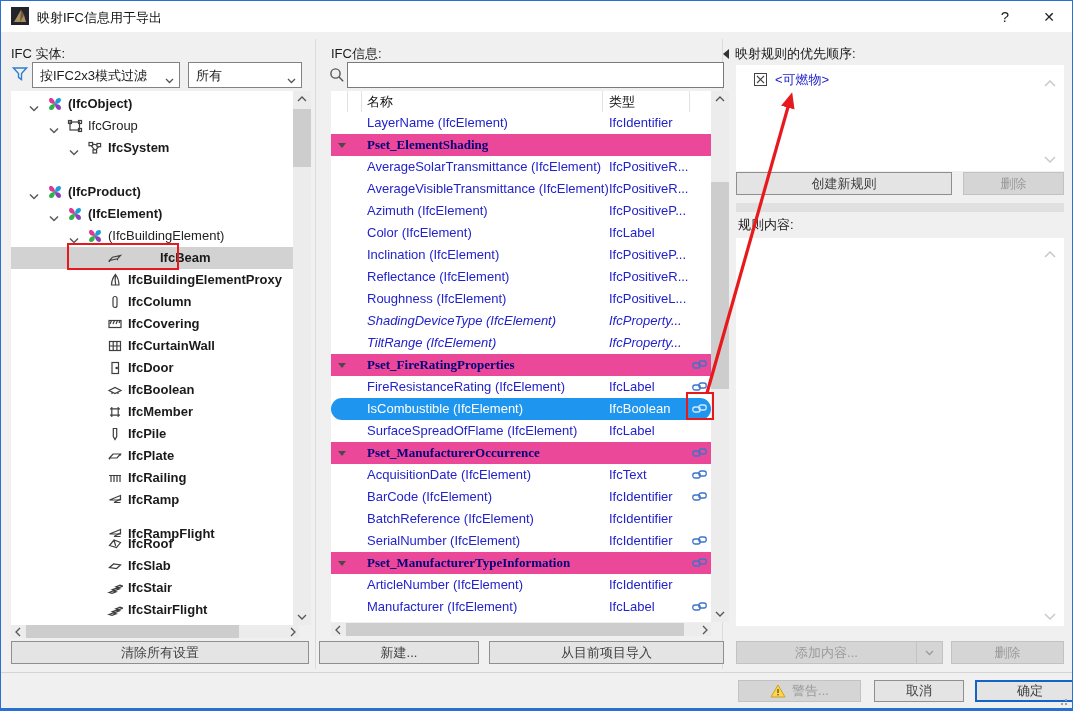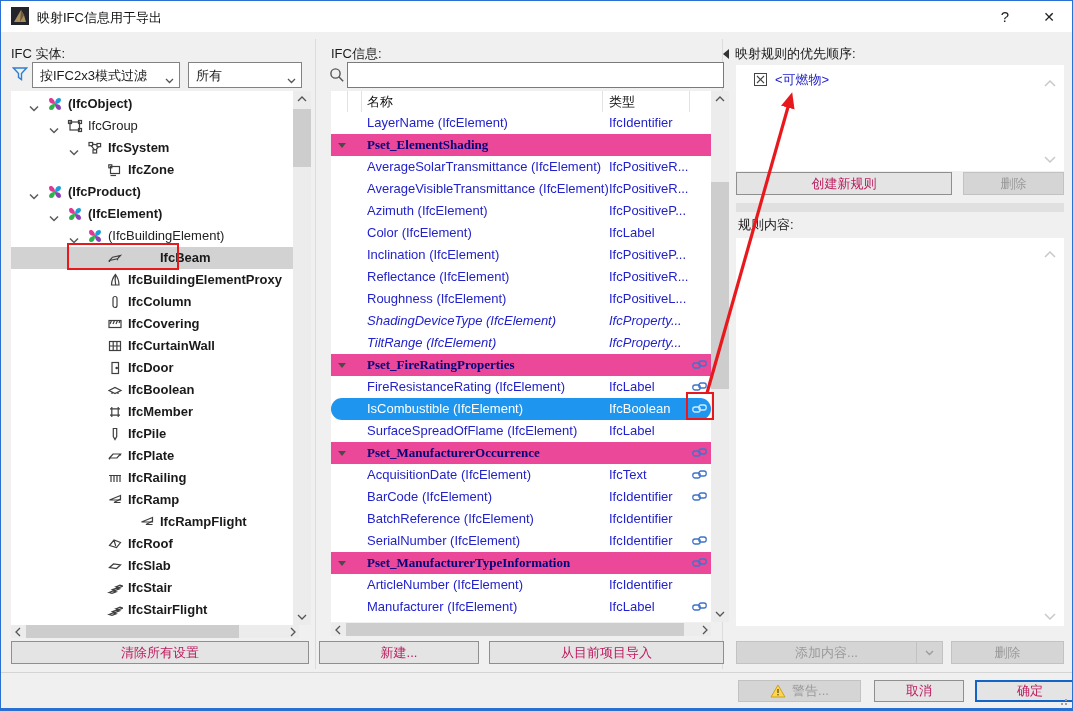--- a/index.html
+++ b/index.html
@@ -15,21 +15,21 @@
   .close-btn{left:1036px;font-size:14px;}
   .label{position:absolute;color:#1a1a1a;}
   .vsep{position:absolute;top:38px;height:630px;width:1px;background:#dcdcdc;}
   .hsep{position:absolute;left:0;top:671px;width:1073px;height:1px;background:#d4d4d4;}
   .select{position:absolute;background:#fff;border:1px solid #828282;height:26px;padding:4px 20px 0 7px;}
   .select .dd{position:absolute;right:5px;top:9px;}
   .input{position:absolute;background:#fff;border:1px solid #7a7a7a;height:26px;padding:0 6px;font:inherit;color:#111;}
   .whitebox{position:absolute;background:#fff;}
   
   .btn{position:absolute;background:#e4e4e4;border:1px solid #8f8f8f;text-align:center;
-       font-size:13px;color:#be185d;display:flex;align-items:center;justify-content:center;}
+       font-size:13px;color:#404040;display:flex;align-items:center;justify-content:center;}
   .btn.disabled{background:#d5d5d5;border-color:#c2c2c2;color:#9a9a9a;}
   .btn.default{border:2px solid #1464c8;}
   .split-arrow{position:absolute;right:0;top:0;width:26px;height:100%;border-left:1px solid #c2c2c2;
        display:flex;align-items:center;justify-content:center;}
   
   .sb{position:absolute;background:#ececec;}
   .sb .thumb{position:absolute;background:#cdcdcd;}
   .sb .ar{position:absolute;display:flex;align-items:center;justify-content:center;}
   
   #tree{position:absolute;left:10px;top:90px;width:282px;height:534px;background:#fff;overflow:hidden;}
@@ -145,30 +145,20 @@
         <span class="ticon" style="left: 76px;">
           <svg viewBox="0 0 16 16" class="ln">
             <path d="M5.6 4.2 L10 4.8 M7.5 9.8 L4.4 5.8 M8.8 9.8 L11.4 7"></path>
             <rect x="2" y="2.5" width="3.6" height="3.2"></rect>
             <rect x="10" y="3.5" width="3.6" height="3.2"></rect>
             <rect x="6" y="9.8" width="3.6" height="3.2"></rect>
           </svg>
         </span>
         <span class="tlabel" style="left: 97px;">IfcSystem</span>
       </div>
-      <div class="trow" style="top: 68px;">
-        <span class="ticon" style="left: 96px;">
-          <svg viewBox="0 0 16 16" class="ln">
-            <rect x="3.5" y="4.5" width="9" height="7"></rect>
-            <path d="M3.5 13.5 h5.5"></path>
-            <rect x="1.8" y="2.8" width="3" height="3" fill="#fff"></rect>
-          </svg>
-        </span>
-        <span class="tlabel" style="left: 117px;">IfcZone</span>
-      </div>
       <div class="trow" style="top: 90px;">
         <span class="chev" style="left: 18px;"><svg width="10" height="7" viewBox="0 0 10 7">
             <polyline points="1,1.5 5,5.5 9,1.5" fill="none" stroke="#5a5a5a" stroke-width="1.5"></polyline>
           </svg></span>
         <span class="ticon" style="left: 36px;">
           <svg viewBox="0 0 16 16">
             <path d="M8 8 C4 8 2 6.5 2 4 C2 2 4 1.5 5.5 2.5 C7.5 3.8 8 6 8 8Z" fill="#dd3a95"></path>
             <path d="M8 8 C8 4 9.5 2 12 2 C14 2 14.5 4 13.5 5.5 C12.2 7.5 10 8 8 8Z" fill="#1a9fd8"></path>
             <path d="M8 8 C12 8 14 9.5 14 12 C14 14 12 14.5 10.5 13.5 C8.5 12.2 8 10 8 8Z" fill="#8a3fb8"></path>
             <path d="M8 8 C8 12 6.5 14 4 14 C2 14 1.5 12 2.5 10.5 C3.8 8.5 6 8 8 8Z" fill="#2db34a"></path>
@@ -300,21 +290,21 @@
       </div>
       <div class="trow" style="top: 398px;">
         <span class="ticon" style="left: 96px;">
           <svg viewBox="0 0 16 16" class="ln">
             <path d="M13.5 3.5 L2.5 8 L13.5 8 Z"></path>
             <path d="M13.5 7 L7 10.5 L13.5 10.5"></path>
           </svg>
         </span>
         <span class="tlabel" style="left: 117px;">IfcRamp</span>
       </div>
-      <div class="trow" style="top: 420px; margin-left: 32px;">
+      <div class="trow" style="top: 432px;">
         <span class="ticon" style="left: 96px;">
           <svg viewBox="0 0 16 16" class="ln">
             <path d="M13.5 3.5 L2.5 8 L13.5 8 Z"></path>
             <path d="M13.5 7 L7 10.5 L13.5 10.5"></path>
           </svg>
         </span>
         <span class="tlabel" style="left: 117px;">IfcRampFlight</span>
       </div>
       <div class="trow" style="top: 442px;">
         <span class="ticon" style="left: 96px;">

